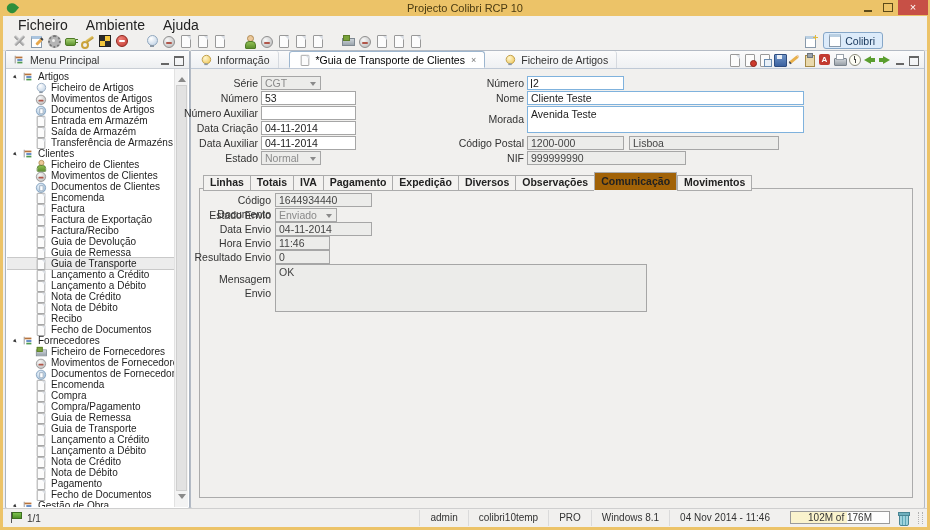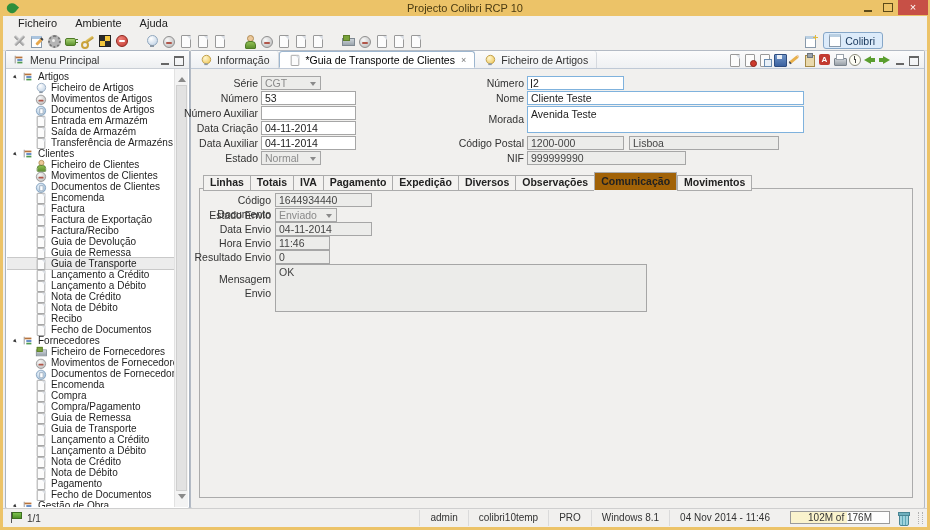--- a/index.html
+++ b/index.html
@@ -10,21 +10,21 @@
   .app-logo{position:absolute;left:7px;top:3px;width:10px;height:10px;background:#2e8f3c;
             border-radius:75% 0 60% 60%;transform:rotate(40deg);}
   .title{position:absolute;left:0;right:0;top:2px;text-align:center;font-size:11px;color:#4a3b12;}
   .winctl{position:absolute;right:2px;top:0;height:15px;display:flex;align-items:stretch;}
   .wbtn{width:20px;display:flex;align-items:center;justify-content:center;}
   .wmin-g{width:8px;height:2px;background:#5c4a18;margin-top:6px;}
   .wmax-g{width:8px;height:7px;border:1px solid #5c4a18;}
   .wclose{width:30px;background:#c75046;color:#fff;text-align:center;font-size:11px;line-height:15px;}
   
   .client{position:absolute;left:3px;right:3px;top:16px;bottom:3px;background:#f1f0ee;}
-  .menubar{position:absolute;left:0;top:0;right:0;height:15px;display:flex;padding-left:6px;font-size:11px;}
+  .menubar{position:absolute;left:0;top:0;right:0;height:15px;display:flex;padding-left:6px;font-size:14px;}
   .menu-item{padding:1px 9px 0 9px;}
   .toolbar{position:absolute;left:0;top:15px;right:0;height:19px;border-bottom:1px solid #e0dfdc;
            display:flex;align-items:center;padding-left:10px;}
   .tb-group{display:flex;align-items:center;gap:3px;margin-right:16px;}
   
   .ib{display:inline-block;position:relative;width:14px;height:14px;flex:none;}
   
   .sidebar{position:absolute;left:2px;top:34px;width:183px;bottom:18px;background:#fff;
            border:1px solid #a9b3c0;border-radius:2px;}
   .sb-header{position:absolute;left:0;top:0;right:0;height:17px;
@@ -44,21 +44,21 @@
   .tree-row.lvl1{padding-left:27px;}
   .tree-row.sel{background:#ececec;outline:1px solid #c9c9c9;}
   .twist{width:11px;flex:none;font-size:7px;color:#333;transform:rotate(45deg);text-align:center;}
   .twist:empty{width:0;}
   .ticon{margin-right:3px;width:14px;height:14px;position:relative;flex:none;transform:scale(.85);}
   
   .editor{position:absolute;left:187px;top:34px;right:2px;bottom:18px;background:#f1f0ee;
           border:1px solid #b3bac4;border-radius:2px;}
   .ed-tabs{position:absolute;left:0;top:0;right:0;height:17px;
            background:linear-gradient(#fbfbfb,#eef0f3);border-bottom:1px solid #bfc9d6;}
-  .ed-tabrow{display:flex;height:17px;}
+  .ed-tabrow{display:flex;height:17px;gap:10px;}
   .ed-tab{display:inline-flex;align-items:center;gap:4px;padding:0 8px;font-size:10.5px;color:#333;
           border-right:1px solid #d5d9df;border-radius:3px 3px 0 0;}
   .ed-tab.active{background:#fff;border:1px solid #9db6cf;border-bottom:1px solid #fff;color:#000;}
   .ed-close{font-size:9px;color:#777;margin-left:2px;}
   .ed-close:empty{display:none;}
   .ed-icons{position:absolute;right:32px;top:2px;display:flex;gap:1px;align-items:center;}
   .ed-viewctl{position:absolute;right:5px;top:5px;display:flex;gap:5px;}
   .ed-content{position:absolute;left:0;top:17px;right:0;bottom:0;}
   
   .lbl{position:absolute;font-size:10.5px;color:#333;text-align:right;height:14px;line-height:14px;}

